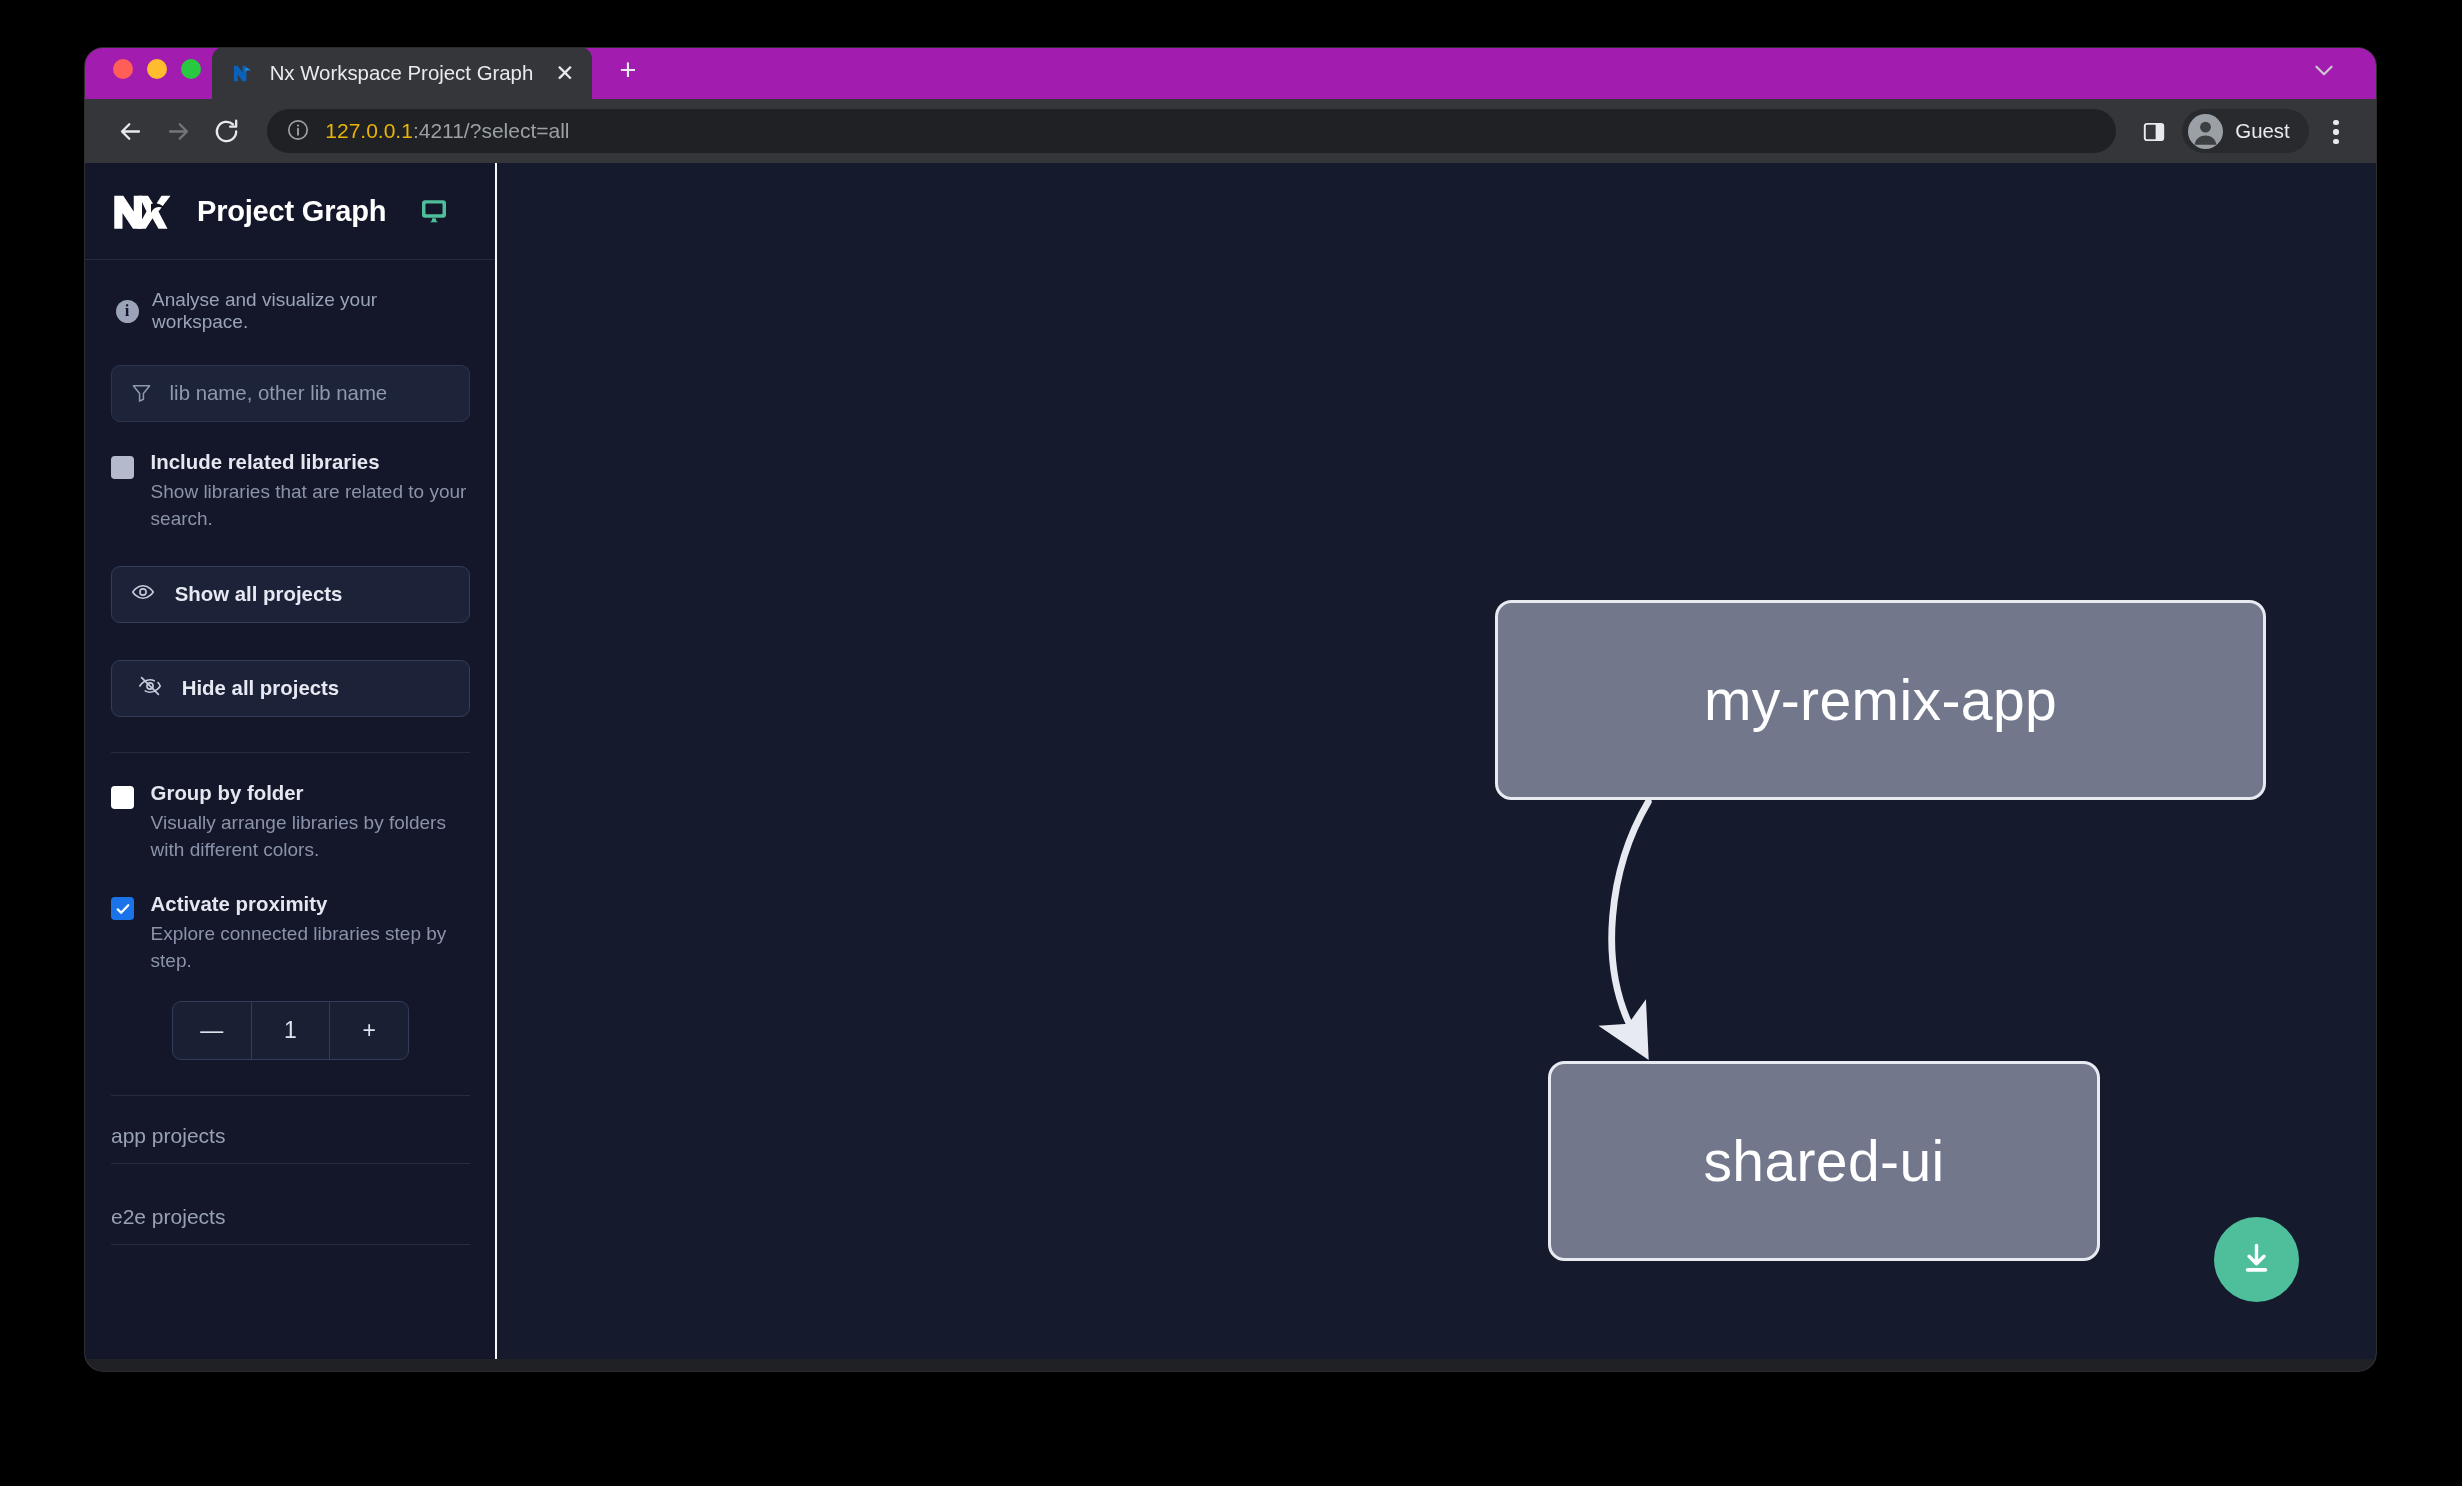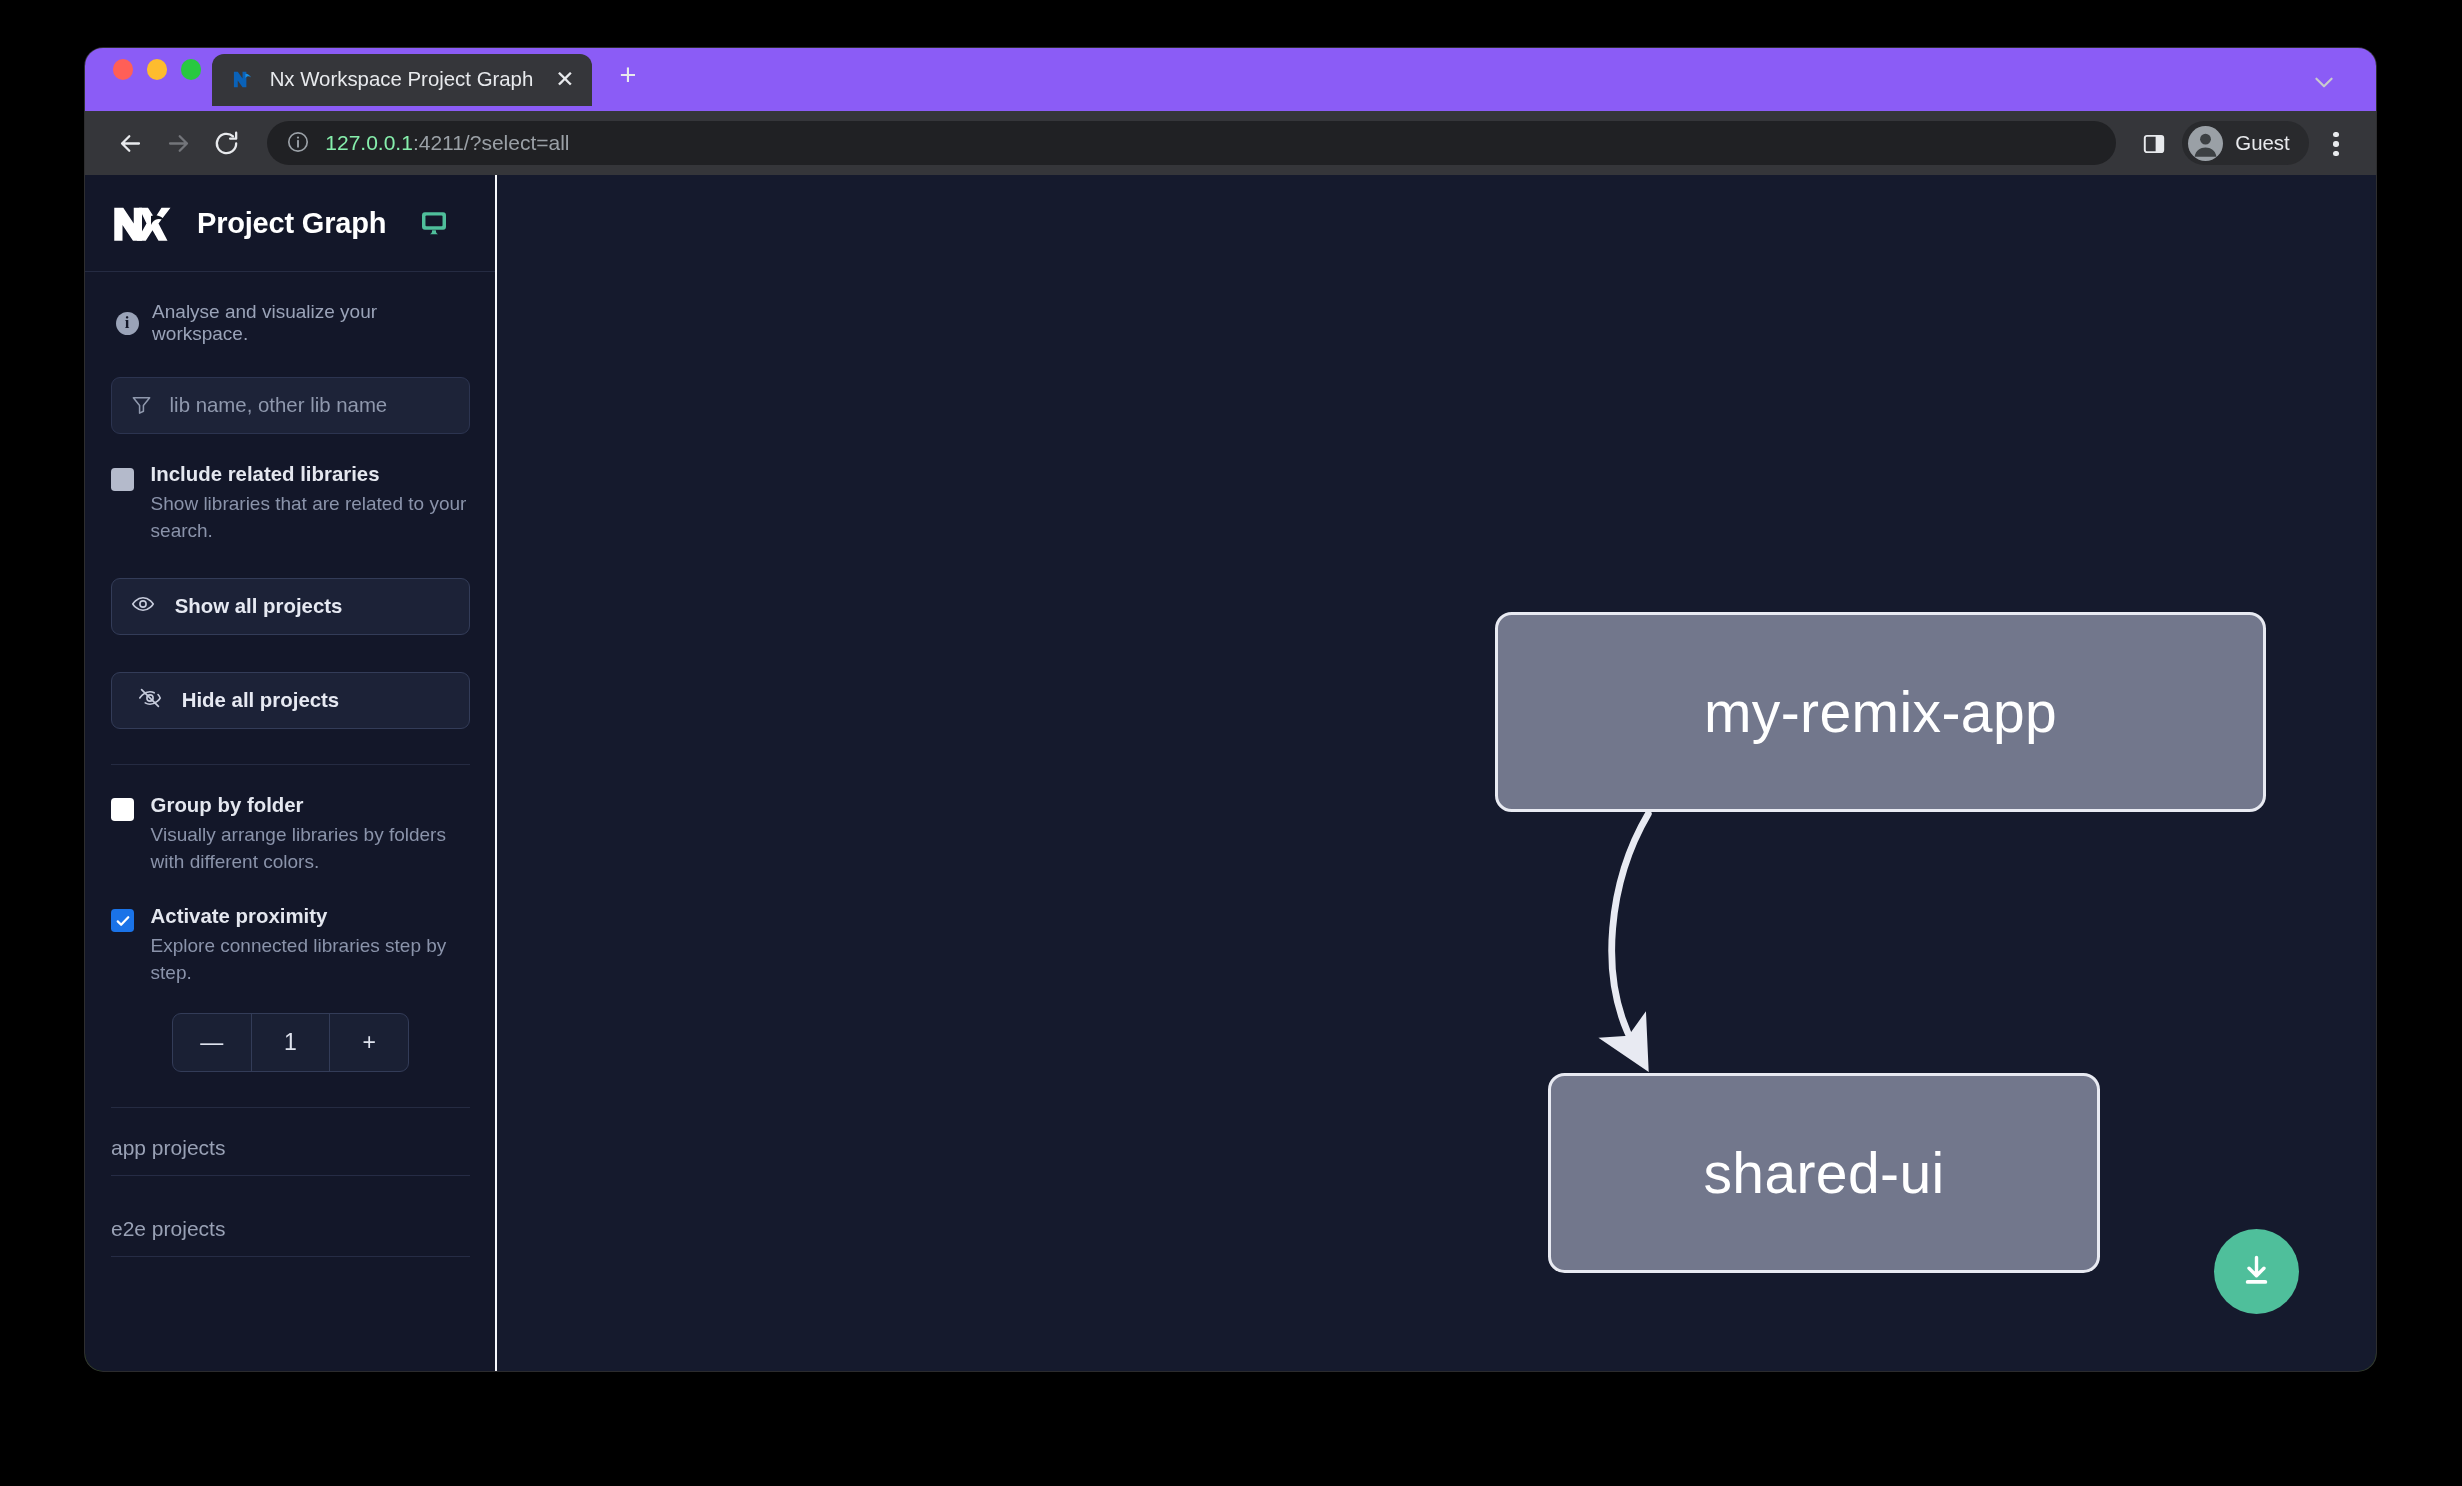--- a/index.html
+++ b/index.html
@@ -16,24 +16,24 @@
     left: 85px; top: 48px;
     width: 2291px; height: 1323px;
     background: #202124;
     border-radius: 18px;
     overflow: hidden;
     box-shadow: 0 0 0 0.8px #3a3a3c;
   }
 
   .tab-strip {
     position: relative;
-    height: 63px;
-    background: #8b5cf6;
-    display: flex;
-    align-items: center;
+    height: 51px;
+    background: #a21caf;
+    display: flex;
+    align-items: flex-end;
   }
   .traffic-lights {
     display: flex; gap: 13.6px;
     padding: 0 0 19.7px 28px;
     align-items: center;
   }
   .tl { width: 20.4px; height: 20.4px; border-radius: 50%; }
   .tl.red { background: #ff5f57; }
   .tl.yellow { background: #febc2e; }
   .tl.green { background: #28c840; }
@@ -112,21 +112,21 @@
     padding: 0 19.7px;
     gap: 15px;
     min-width: 0;
   }
   .omnibox-url {
     font-size: 21px;
     color: #9aa0a6;
     white-space: nowrap;
     overflow: hidden;
   }
-  .omnibox-url b { color: #86efac; font-weight: 400; }
+  .omnibox-url b { color: #eab308; font-weight: 400; }
 
   .toolbar-right { display: flex; align-items: flex-end; gap: 7.6px; margin-left: 16.6px; }
   .sidepanel-btn { width: 42px; height: 42px; display:flex; align-items:center; justify-content:center; }
   .profile-pill {
     height: 44px;
     background: #292a2d;
     border-radius: 24px;
     display: flex; align-items: center;
     gap: 12px;
     padding: 0 19.7px 0 6px;

